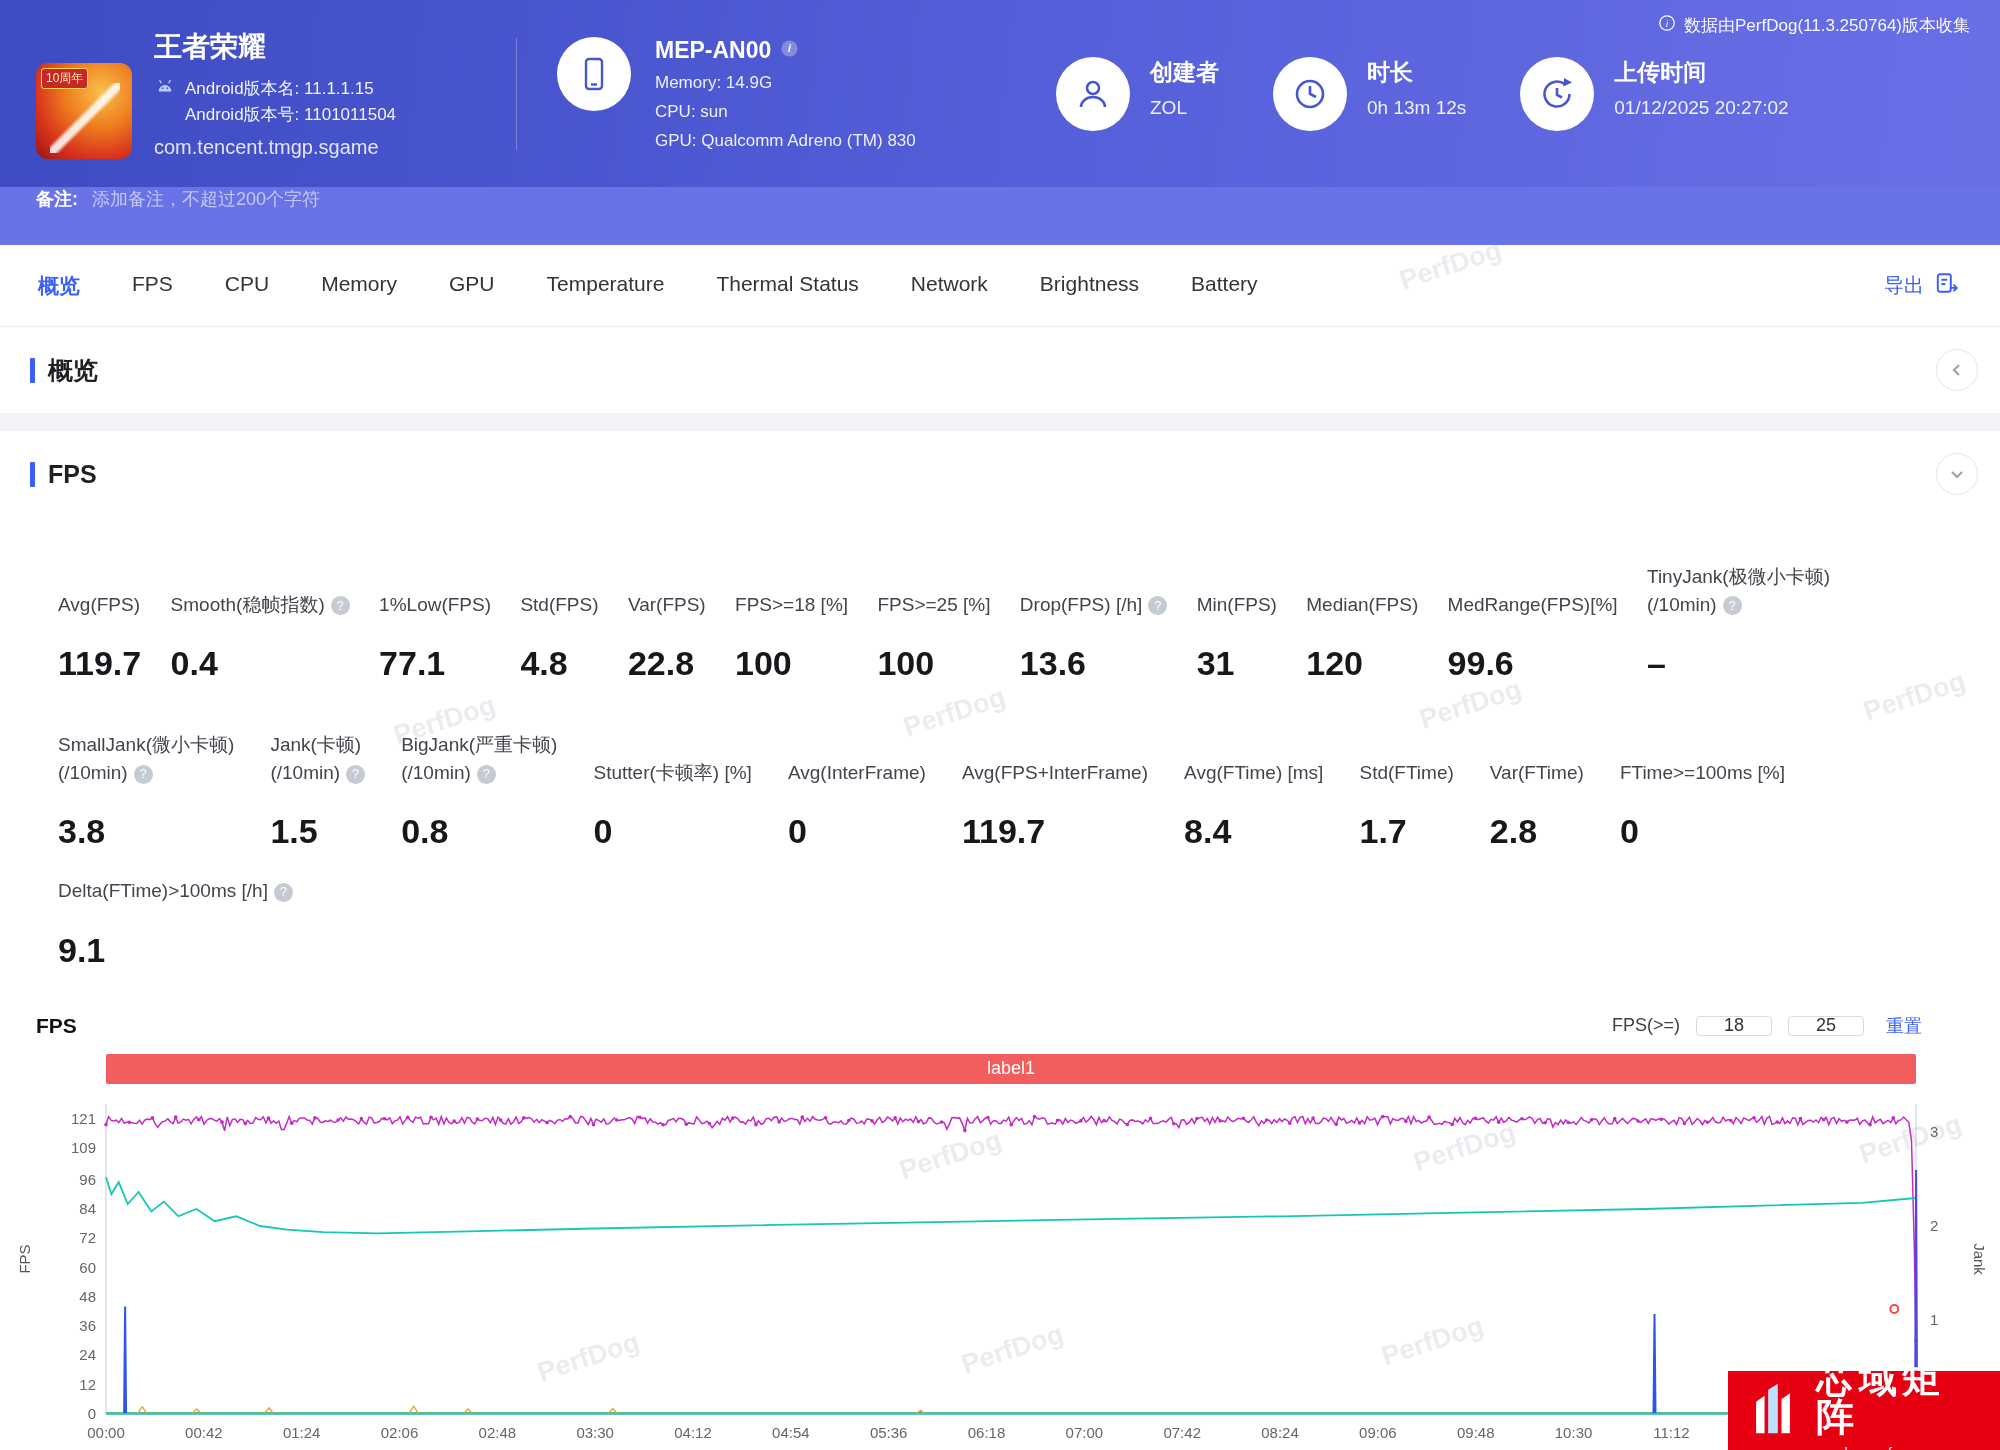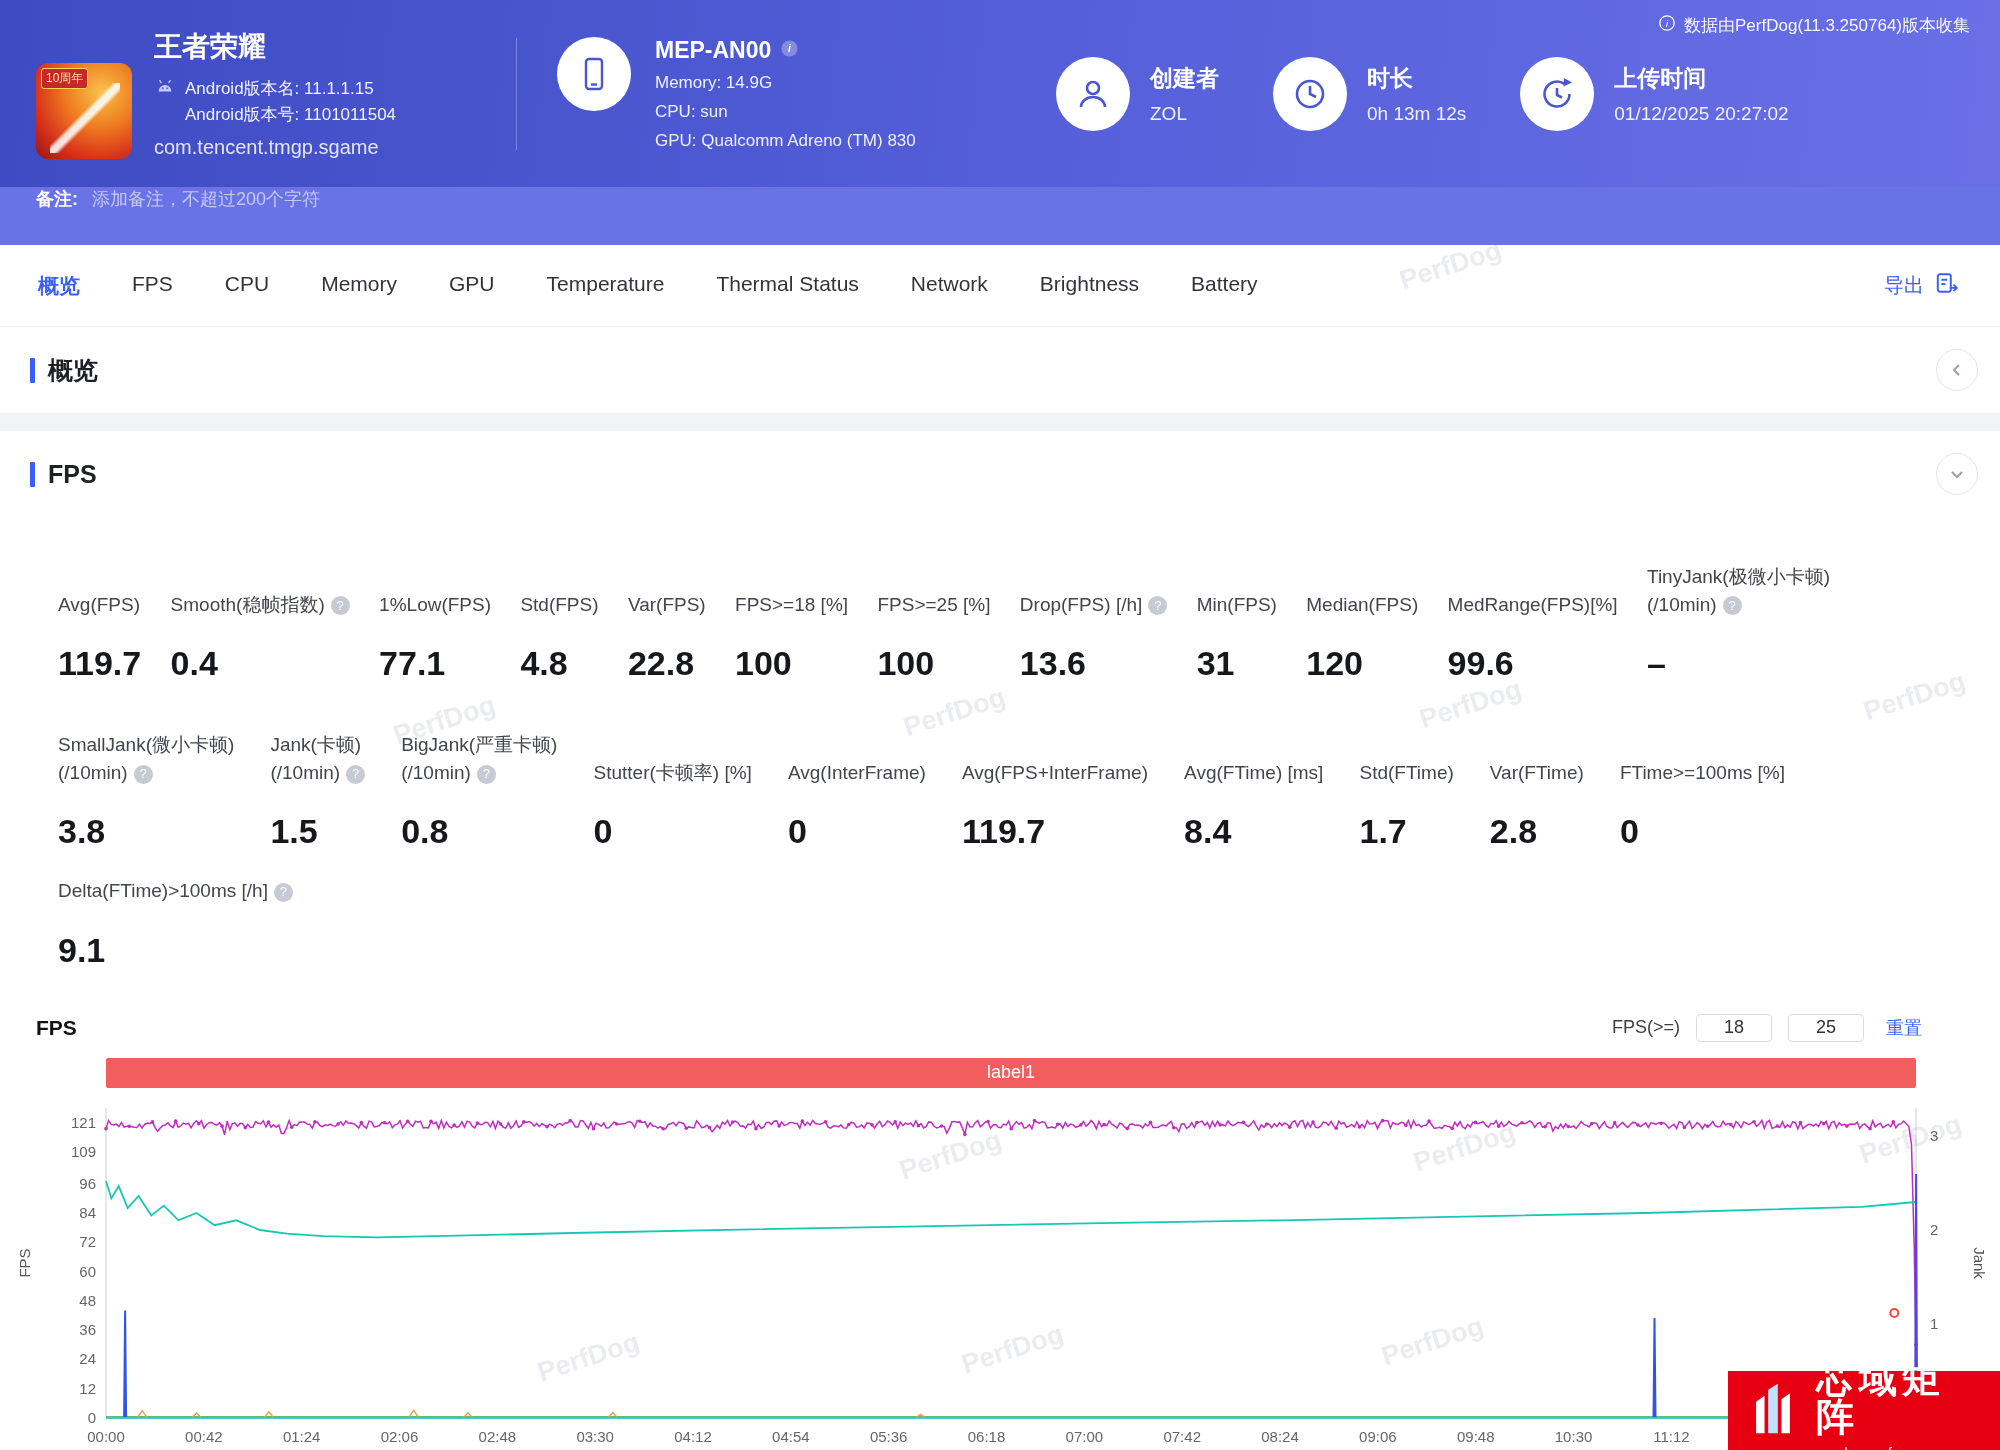--- a/index.html
+++ b/index.html
@@ -21,21 +21,21 @@
   .app-title{font-size:28px;font-weight:bold}
   .ver-row{display:flex;align-items:flex-start;gap:9px;margin-top:10px}
   .ver-lines{font-size:17px;color:rgba(255,255,255,.92);line-height:1.55}
   .pkg{margin-top:8px;font-size:20px;color:rgba(255,255,255,.85)}
   .hdr-sep{width:1px;height:112px;background:rgba(255,255,255,.28);margin:0 40px 0 10px;flex-shrink:0}
   .circle-ic{width:74px;height:74px;border-radius:50%;background:#fff;display:flex;align-items:center;
     justify-content:center;flex-shrink:0}
   .device{display:flex;align-items:flex-start;gap:24px;width:445px;flex-shrink:0}
   .dev-model{font-size:23px;font-weight:bold;display:flex;align-items:center;gap:9px}
   .dev-line{margin-top:9px;font-size:17px;color:rgba(255,255,255,.9)}
-  .hitem{display:flex;align-items:center;gap:20px;margin-left:54px;flex-shrink:0}
+  .hitem{display:flex;gap:20px;margin-left:54px;flex-shrink:0}
   .hlabel{font-size:23px;font-weight:bold}
   .hvalue{font-size:19px;color:rgba(255,255,255,.9);margin-top:9px}
   .collect{position:absolute;top:14px;right:30px;font-size:17px;color:rgba(255,255,255,.95);
     display:flex;align-items:center;gap:8px}
 
   
   .remark{height:58px;background:#6a73e6;display:flex;padding-left:36px;font-size:18px;cursor:text}
   .remark-label{color:#fff;font-weight:bold}
   .remark-ph{color:rgba(255,255,255,.6);margin-left:14px}
 
@@ -63,21 +63,21 @@
   .mcell{text-align:left}
   .mlabel{font-size:19px;color:#42454d;line-height:1.45}
   .q{display:inline-flex;width:19px;height:19px;border-radius:50%;background:#c6cad2;color:#fff;font-size:13px;
     align-items:center;justify-content:center;margin-left:6px;vertical-align:1px;cursor:pointer}
   .mvalue{font-size:34px;font-weight:bold;color:#17181c;margin-top:26px}
 
   
   .chead{display:flex;align-items:center;margin-top:44px;padding:0 78px 0 36px}
   .ctitle{font-size:21px;font-weight:bold;color:#111}
   .cctrl{margin-left:auto;display:flex;align-items:center;gap:16px;font-size:18px;color:#3c3f46}
-  .cctrl input{width:76px;height:28px;border:1px solid #d8dbe2;border-radius:4px;text-align:center;font-size:18px;color:#333;
+  .cctrl input{width:76px;height:20px;border:1px solid #d8dbe2;border-radius:4px;text-align:center;font-size:18px;color:#333;
     font-family:"Liberation Sans","DejaVu Sans",sans-serif}
   .reset{color:#3a5ff8;cursor:pointer;margin-left:6px}
   .label-band{margin:16px 0 0 106px;width:1810px;height:30px;background:#f25e5e;color:#fff;font-size:18px;
     display:flex;align-items:center;justify-content:center;border-radius:2px}
   #fps-chart{display:block;margin-top:4px}
 
   
   .wm{position:absolute;color:rgba(90,100,130,.12);font-size:27px;transform:rotate(-18deg);
     pointer-events:none;z-index:6;font-weight:bold;white-space:nowrap}
   .brand{position:absolute;right:0;bottom:0;width:272px;height:79px;background:#e60012;z-index:10;

